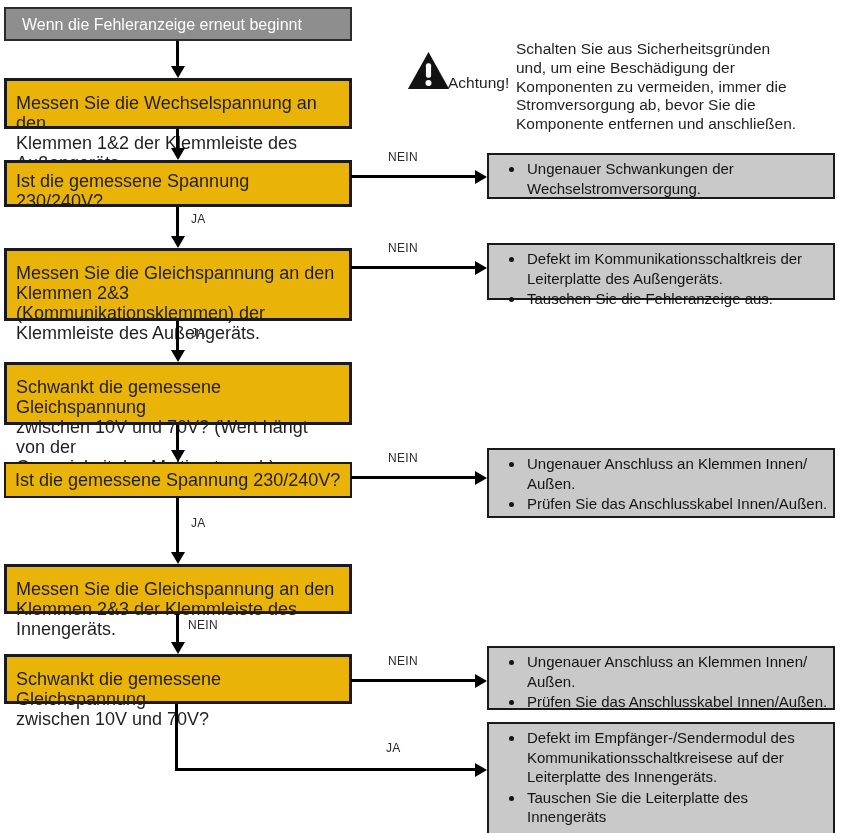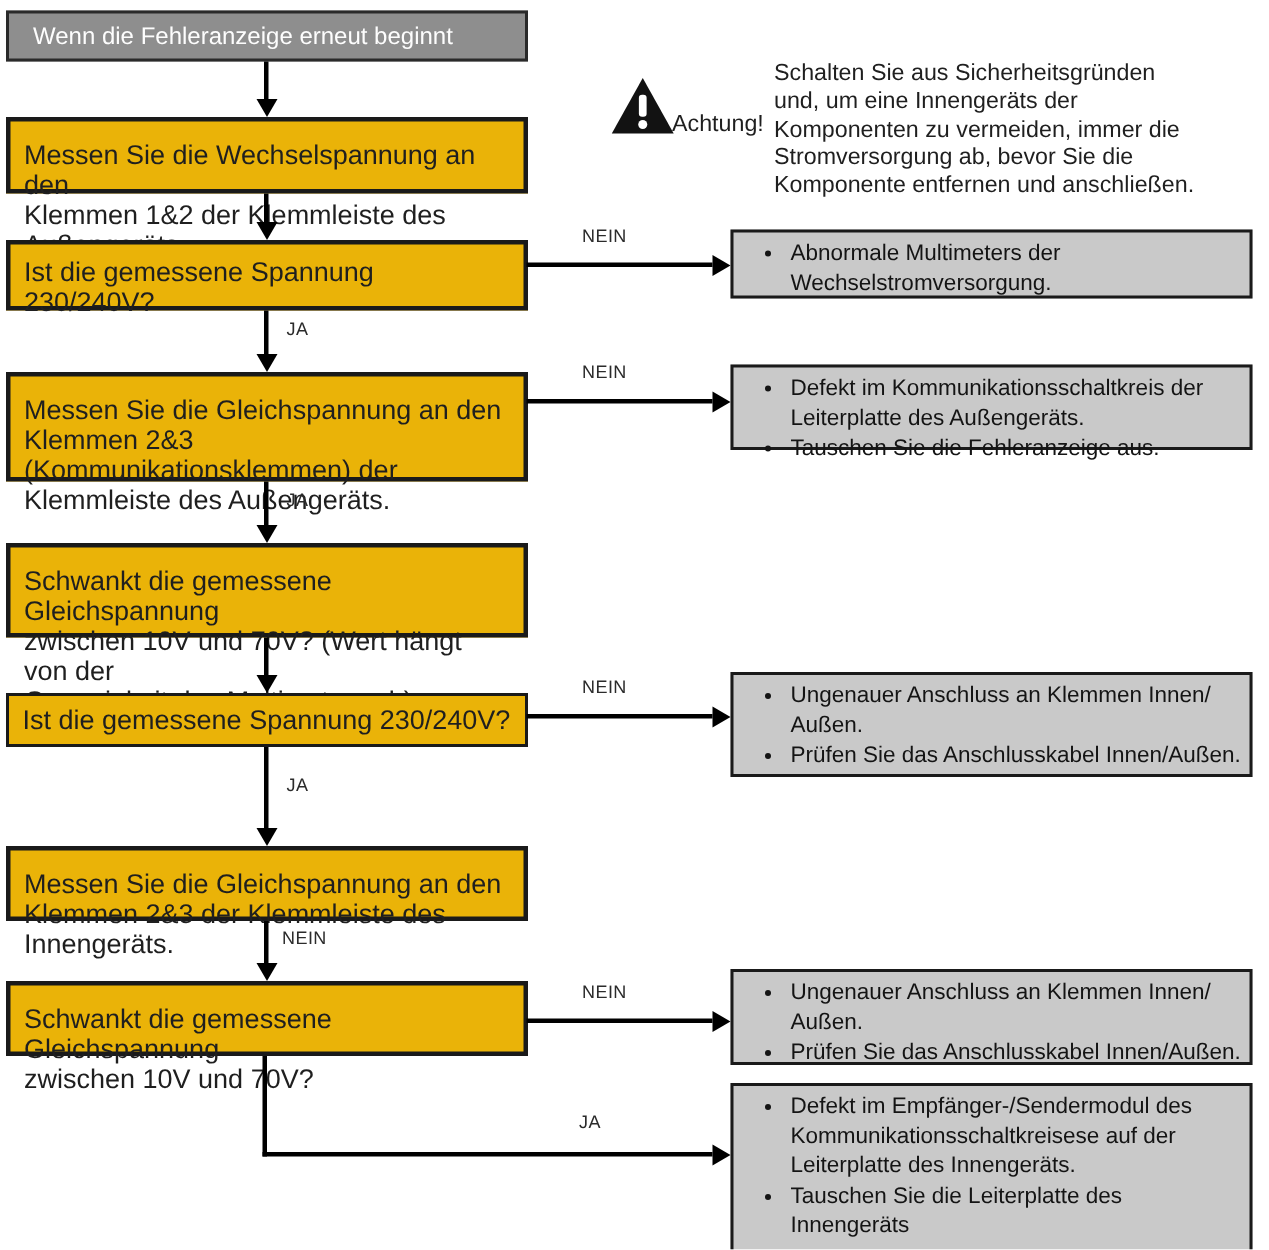--- a/index.html
+++ b/index.html
@@ -63,21 +63,21 @@
 
   <div class="warn-icon">
     <svg viewBox="0 0 100 90" width="43" height="39">
       <path d="M50 2 L98 88 L2 88 Z" fill="#121212"></path>
       <rect x="44" y="28" width="12" height="34" rx="5" fill="#fff"></rect>
       <circle cx="50" cy="74" r="7" fill="#fff"></circle>
     </svg>
   </div>
   <div class="warn-label">Achtung!</div>
   <div class="warn-text">Schalten Sie aus Sicherheitsgründen
-und, um eine Innengeräts der
+und, um eine Beschädigung der
 Komponenten zu vermeiden, immer die
 Stromversorgung ab, bevor Sie die
 Komponente entfernen und anschließen.</div>
 
   <div class="fbox" style="top:78px;height:51px;">Messen Sie die Wechselspannung an den
 Klemmen 1&amp;2 der Klemmleiste des Außengeräts.</div>
 
   <div class="fbox" style="top:160px;height:47px;padding-top:8px;">Ist die gemessene Spannung 230/240V?</div>
 
   <div class="fbox" style="top:248px;height:73px;">Messen Sie die Gleichspannung an den
@@ -91,21 +91,21 @@
   <div class="fbox thin" style="top:462px;height:36px;padding-top:6px;">Ist die gemessene Spannung 230/240V?</div>
 
   <div class="fbox" style="top:564px;height:50px;">Messen Sie die Gleichspannung an den
 Klemmen 2&amp;3 der Klemmleiste des Innengeräts.</div>
 
   <div class="fbox" style="top:654px;height:50px;">Schwankt die gemessene Gleichspannung
 zwischen 10V und 70V?</div>
 
   <div class="rbox" style="top:153px;height:46px;">
     <ul>
-      <li>Abnormale Multimeters der
+      <li>Ungenauer Schwankungen der
 Wechselstromversorgung.</li>
     </ul>
   </div>
 
   <div class="rbox" style="top:243px;height:57px;">
     <ul>
       <li>Defekt im Kommunikationsschaltkreis der
 Leiterplatte des Außengeräts.</li>
       <li>Tauschen Sie die Fehleranzeige aus.</li>
     </ul>

